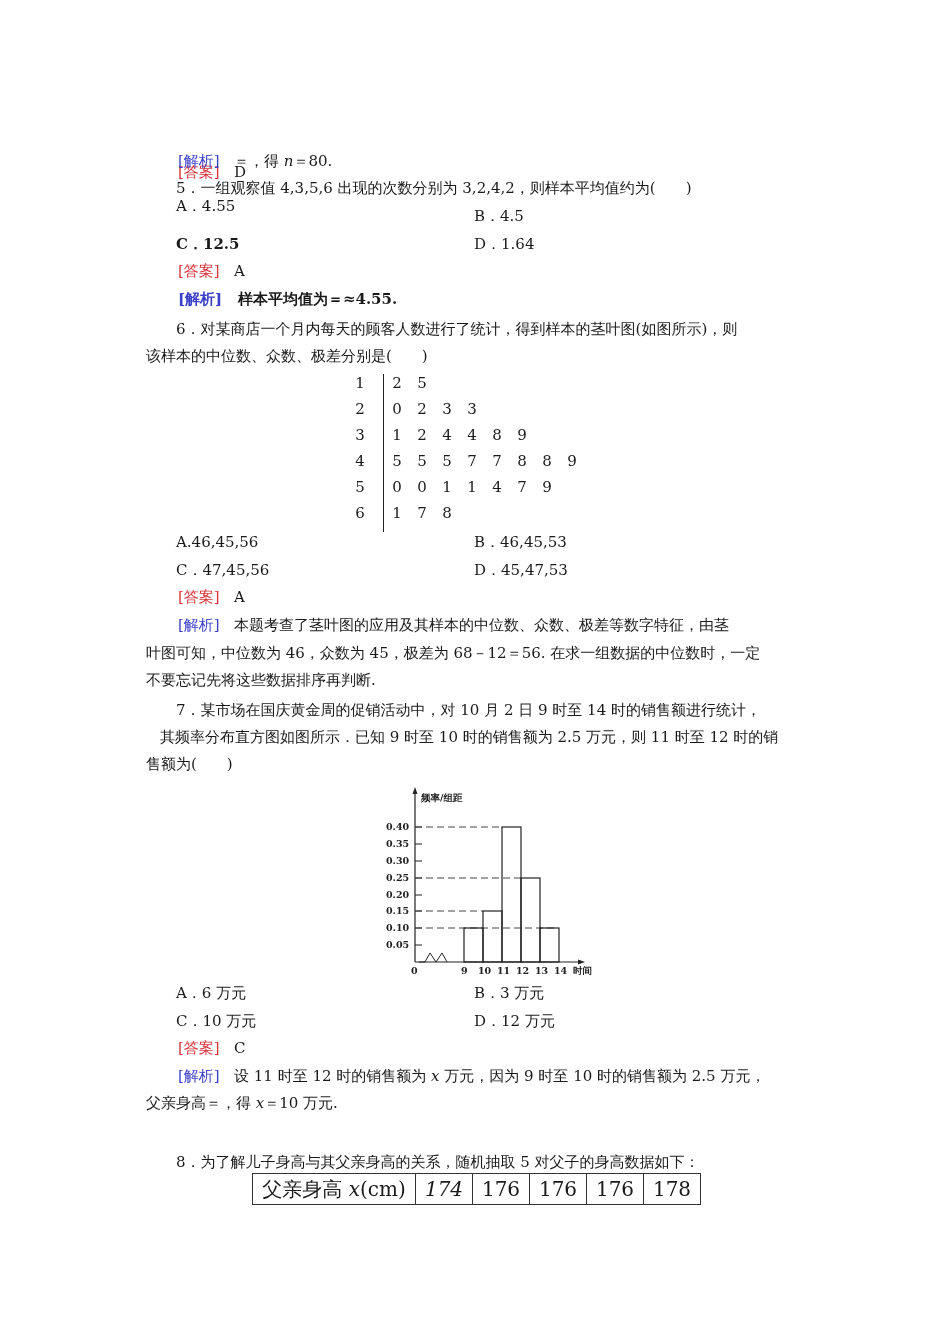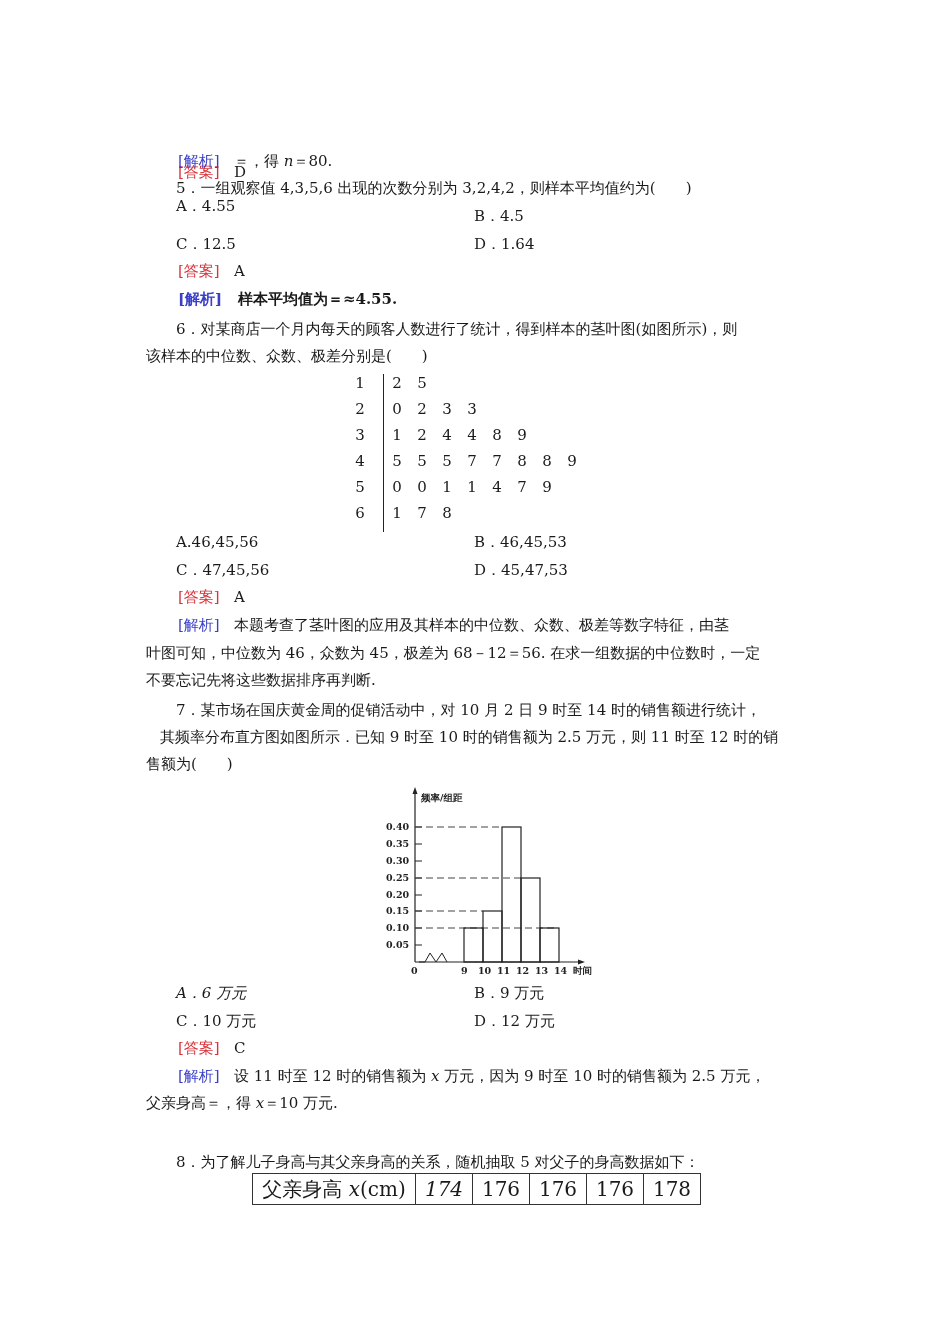--- a/index.html
+++ b/index.html
@@ -30,21 +30,21 @@
   <span>D</span>
 </div>
 <div class="line" style="left:178px; top:151px;">
   <span class="exp-label">[解析]</span>&nbsp;&nbsp;
   <span>＝，得 </span><span class="it">n</span><span>＝80.</span>
 </div>
 
 <div class="line" style="left:176px; top:178px;">5．一组观察值 4,3,5,6 出现的次数分别为 3,2,4,2，则样本平均值约为(　　)</div>
 <div class="opt" style="left:176px; top:196px;">A．4.55</div>
 <div class="opt" style="left:474px; top:206px;">B．4.5</div>
-<div class="opt" style="left:176px; top:234px;">C．12.5</div>
+<div class="opt" style="left:176px; top:234px;font-weight:bold;">C．12.5</div>
 <div class="opt" style="left:474px; top:234px;">D．1.64</div>
 <div class="line" style="left:178px; top:261px;">
   <span class="ans-label">[答案]</span>&nbsp;&nbsp;
   <span>A</span>
 </div>
 <div class="line" style="left:178px; top:289px;font-weight:bold;">
   <span class="exp-label">[解析]</span>&nbsp;&nbsp;
   <span>样本平均值为＝≈4.55.</span>
 </div>
 
@@ -173,22 +173,22 @@
       <text x="103" y="189">10</text>
       <text x="122" y="189">11</text>
       <text x="141" y="189">12</text>
       <text x="160" y="189">13</text>
       <text x="179" y="189">14</text>
       <text x="198" y="189">时间</text>
     </g>
   </svg>
 </div>
 
-<div class="opt" style="left:176px; top:983px;font-style:italic;">A．6 万元</div>
-<div class="opt" style="left:474px; top:983px;">B．9 万元</div>
+<div class="opt" style="left:176px; top:983px;">A．6 万元</div>
+<div class="opt" style="left:474px; top:983px;">B．3 万元</div>
 <div class="opt" style="left:176px; top:1011px;">C．10 万元</div>
 <div class="opt" style="left:474px; top:1011px;">D．12 万元</div>
 <div class="line" style="left:178px; top:1038px;">
   <span class="ans-label">[答案]</span>&nbsp;&nbsp;
   <span>C</span>
 </div>
 <div class="line" style="left:178px; top:1066px;">
   <span class="exp-label">[解析]</span>&nbsp;&nbsp;
   <span>设 11 时至 12 时的销售额为 </span><span class="it">x</span><span> 万元，因为 9 时至 10 时的销售额为 2.5 万元，</span>
 </div>

